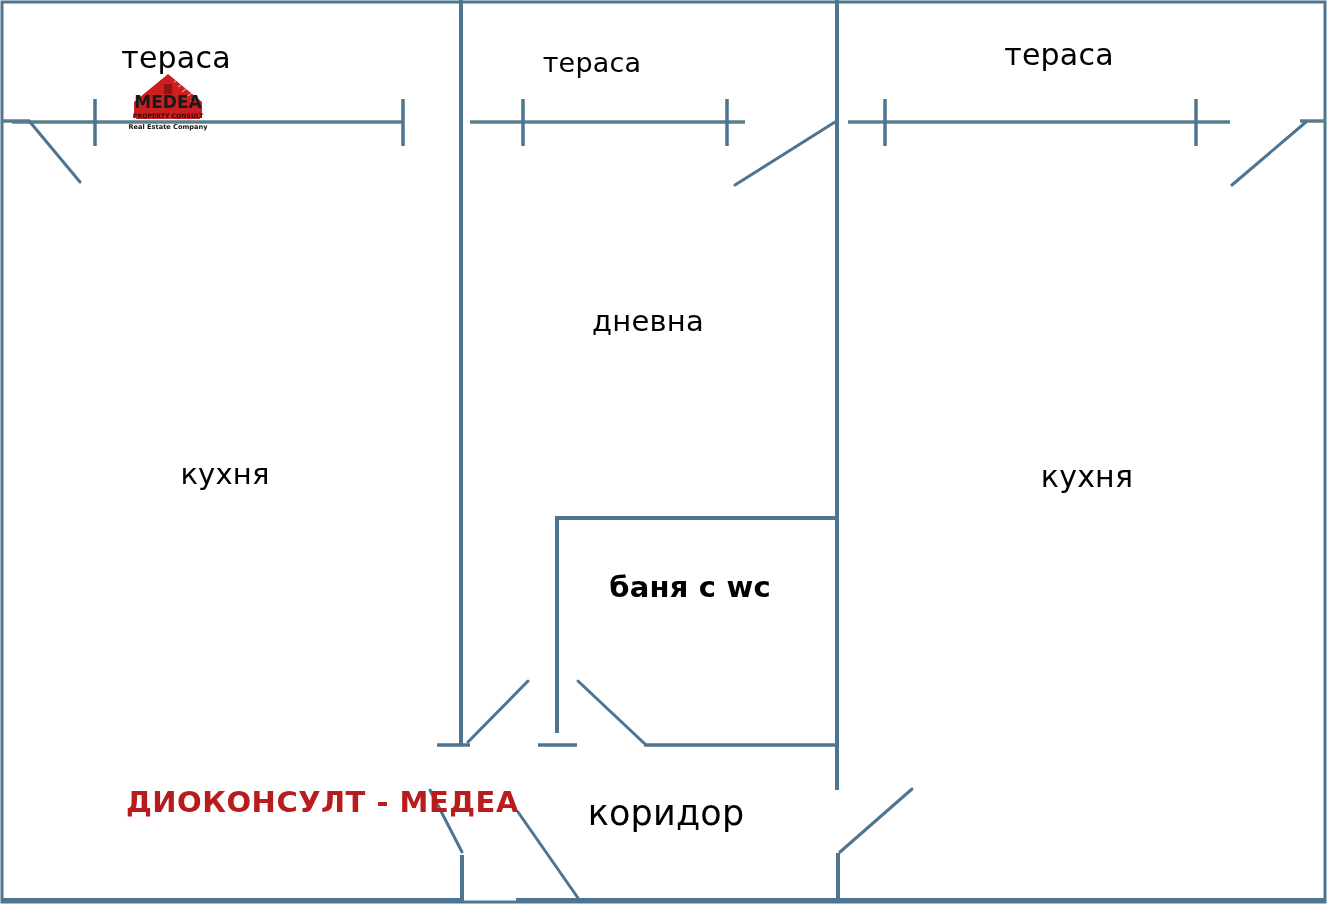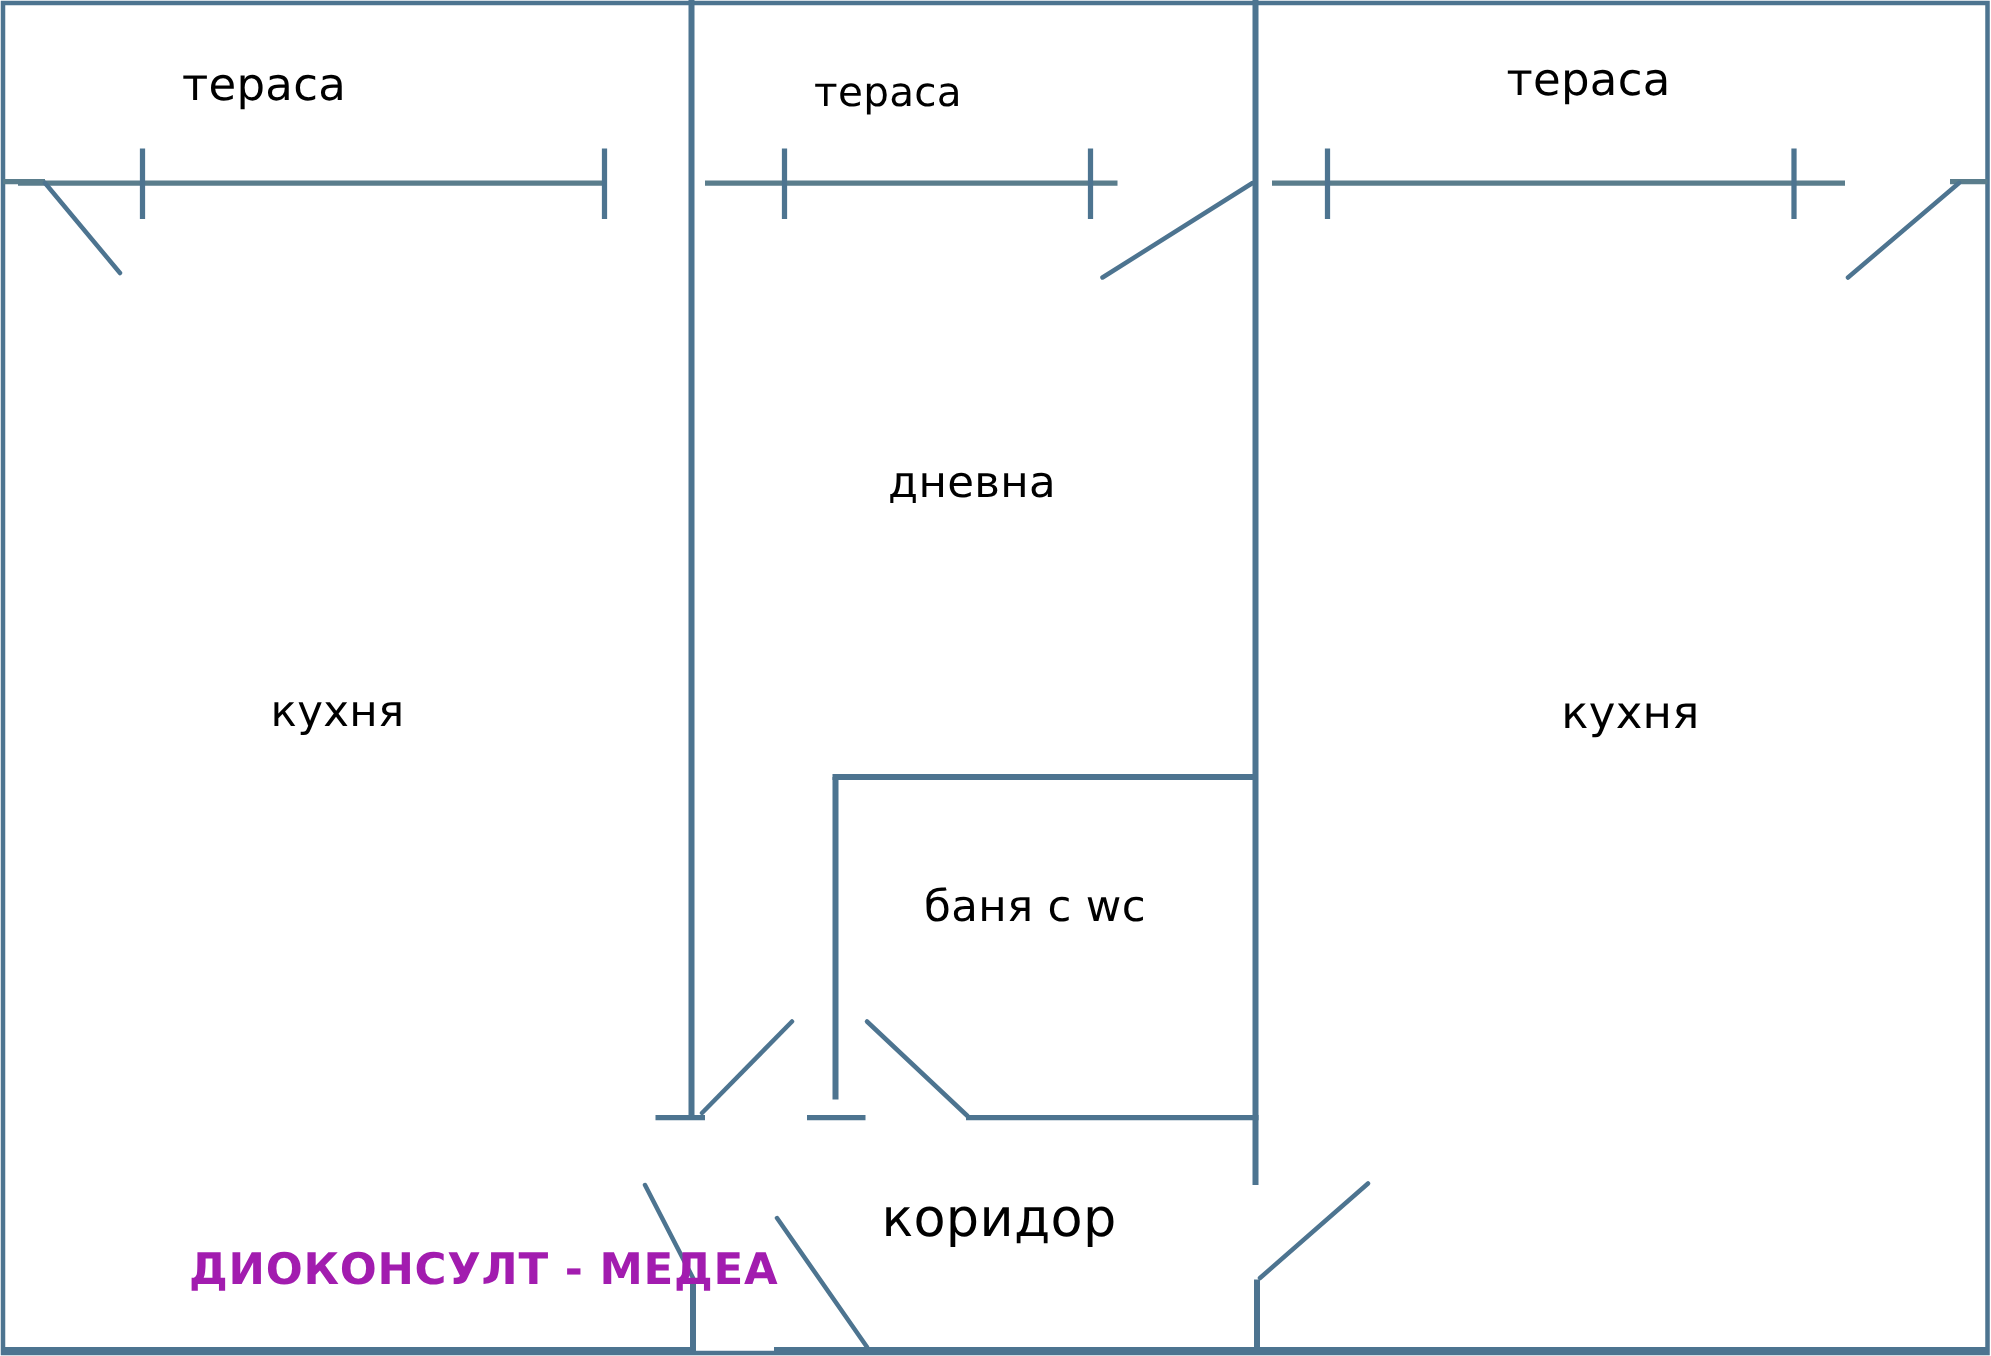--- a/index.html
+++ b/index.html
@@ -37,32 +37,32 @@
     white-space: nowrap;
     transform: translate(-50%, -50%);
     letter-spacing: 0.2px;
   }
   .lbl-terrace-left   { font-size: 30px; left: 176px;  top: 57px;  }
   .lbl-terrace-mid    { font-size: 27px; left: 592px;  top: 62px;  }
   .lbl-terrace-right  { font-size: 30px; left: 1059px; top: 54px;  }
   .lbl-kitchen        { font-size: 29px; left: 648px;  top: 321px; }
   .lbl-room           { font-size: 29px; left: 225px;  top: 474px; }
   .lbl-living         { font-size: 30px; left: 1087px; top: 476px; }
-  .lbl-bath           { font-size: 29px; left: 690px;  top: 604px; }
+  .lbl-bath           { font-size: 29px; left: 690px;  top: 587px; font-weight: bold; }
   .lbl-corridor       { font-size: 35px; left: 666px;  top: 813px; }
 
   
   #watermark {
     position: absolute;
     left: 126px;
-    top: 829px;
+    top: 785px;
     font-family: "DejaVu Sans", "Liberation Sans", sans-serif;
     font-size: 29px;
     font-weight: bold;
-    color: #a21caf;
+    color: #b91c1c;
     letter-spacing: 0.5px;
     white-space: nowrap;
   }
 
   
   #logo {
     position: absolute;
     left: 126px;
     top: 72px;
     width: 84px;
@@ -155,14 +155,37 @@
   <div class="room-label lbl-room">кухня</div>
 
   <div class="room-label lbl-living">кухня</div>
 
   <div class="room-label lbl-bath">баня с wc</div>
 
   <div class="room-label lbl-corridor">коридор</div>
 
   <div id="watermark">ДИОКОНСУЛТ - МЕДЕА</div>
 
+  <div id="logo">
+    <svg viewBox="0 0 84 62" xmlns="http://www.w3.org/2000/svg">
+
+      <path d="M42 2 L76 30 L76 46 L8 46 L8 30 Z" fill="#cc1f1f"></path>
+
+      <rect x="38" y="12" width="8" height="10" fill="#8f1414"></rect>
+
+      <g stroke="#ffffff" stroke-width="0.9" opacity="0.8">
+        <line x1="48" y1="10" x2="54" y2="6"></line>
+        <line x1="52" y1="15" x2="59" y2="10"></line>
+        <line x1="56" y1="20" x2="64" y2="14"></line>
+        <line x1="60" y1="25" x2="69" y2="19"></line>
+        <line x1="64" y1="30" x2="73" y2="23"></line>
+      </g>
+
+      <text x="42" y="36" text-anchor="middle" font-family="DejaVu Sans, Liberation Sans, sans-serif" font-size="17" font-weight="bold" fill="#1a1a1a">MEDEA</text>
+
+      <rect x="10" y="39" width="64" height="8" fill="#cc1f1f"></rect>
+      <text x="42" y="45.6" text-anchor="middle" font-family="DejaVu Sans, Liberation Sans, sans-serif" font-size="6.2" font-weight="bold" fill="#3a0a0a">PROPERTY CONSULT</text>
+
+      <text x="42" y="57" text-anchor="middle" font-family="DejaVu Sans, Liberation Sans, sans-serif" font-size="6.6" font-weight="bold" fill="#111111">Real Estate Company</text>
+    </svg>
+  </div>
 
 </div>
 
 </body></html>

